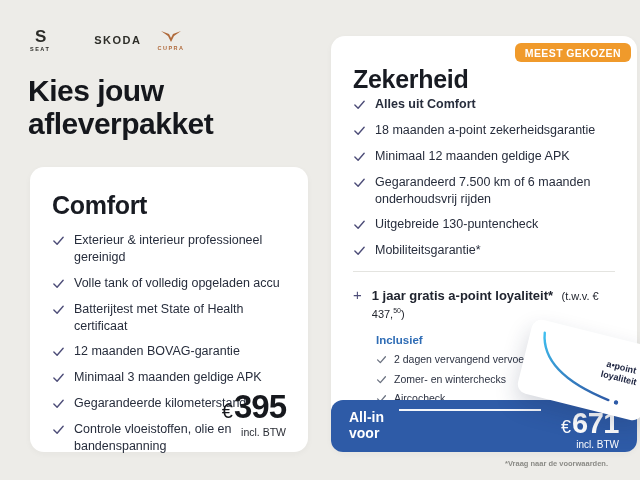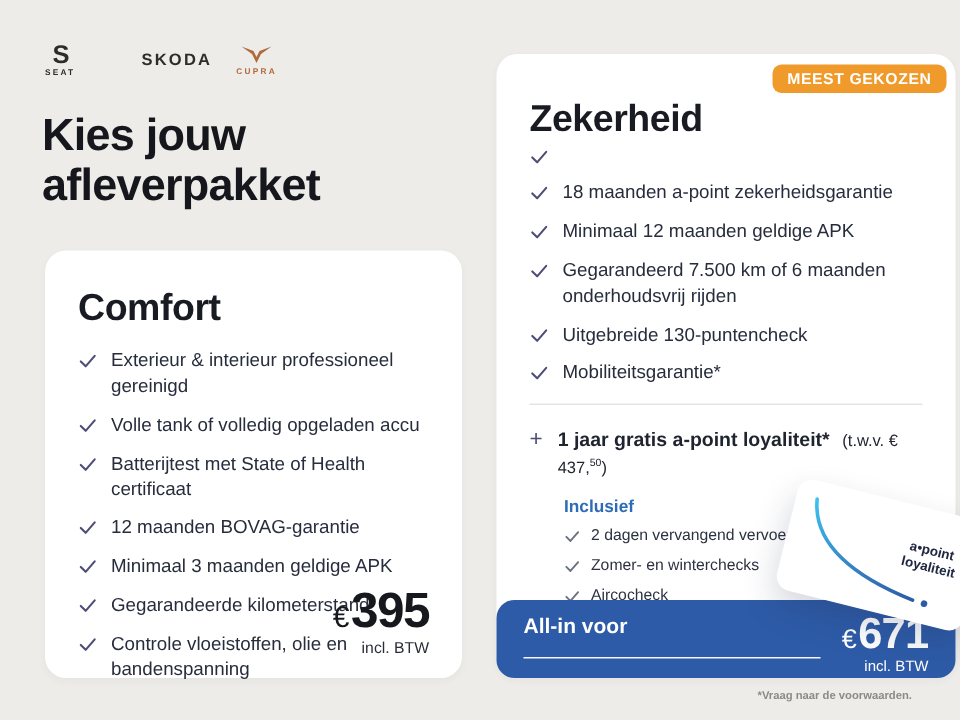--- a/index.html
+++ b/index.html
@@ -86,21 +86,21 @@
   }
   .loyalty-card svg.swoosh { position:absolute; left:0; top:0; }
 
   
   .allin-bar {
     position:absolute; left:0; right:0; bottom:0; height:52px;
     background:#2e5ba7; border-radius:12px;
     display:flex; align-items:stretch; padding:9px 18px 8px;
     color:#fff; z-index:2;
   }
-  .allin-left { flex:1; display:flex; flex-direction:column; justify-content:space-between; padding-bottom:5px; }
+  .allin-left { flex:1; display:flex; flex-direction:row; justify-content:space-between; padding-bottom:5px; }
   .allin-left .lbl { font-size:14px; font-weight:600; }
   .allin-left .line { height:1.5px; background:#fff; width:100%; margin-right:6px; opacity:0.95; }
   .allin-right { display:flex; flex-direction:column; align-items:flex-end; margin-left:14px; }
   .allin-right .row { display:flex; align-items:baseline; }
   .allin-right .cur { font-size:18px; font-weight:500; margin-right:1px; }
   .allin-right .amt { font-size:29px; font-weight:700; letter-spacing:-0.5px; line-height:1; }
   .allin-right .vat { font-size:10px; margin-top:1px; }
 
   .footnote { position:absolute; right:32px; top:459px; font-size:7.5px; color:#8b8b86; font-weight:600; }
 </style>
@@ -184,20 +184,21 @@
 </section>
 
 <section class="card card-zekerheid">
   <div class="badge">MEEST GEKOZEN</div>
   <h2>Zekerheid</h2>
   <ul class="features">
     <li>
         <svg width="13" height="13" viewBox="0 0 14 14">
           <polyline points="2,7.5 5.5,11 12,3.5" fill="none" stroke="#4d4d78" stroke-width="1.5" stroke-linecap="round" stroke-linejoin="round"></polyline>
         </svg>
+        <span>Alles uit Comfort</span>
       </li>
     <li>
         <svg width="13" height="13" viewBox="0 0 14 14">
           <polyline points="2,7.5 5.5,11 12,3.5" fill="none" stroke="#4d4d78" stroke-width="1.5" stroke-linecap="round" stroke-linejoin="round"></polyline>
         </svg>
         <span>18 maanden a-point zekerheidsgarantie</span>
       </li>
     <li>
         <svg width="13" height="13" viewBox="0 0 14 14">
           <polyline points="2,7.5 5.5,11 12,3.5" fill="none" stroke="#4d4d78" stroke-width="1.5" stroke-linecap="round" stroke-linejoin="round"></polyline>

